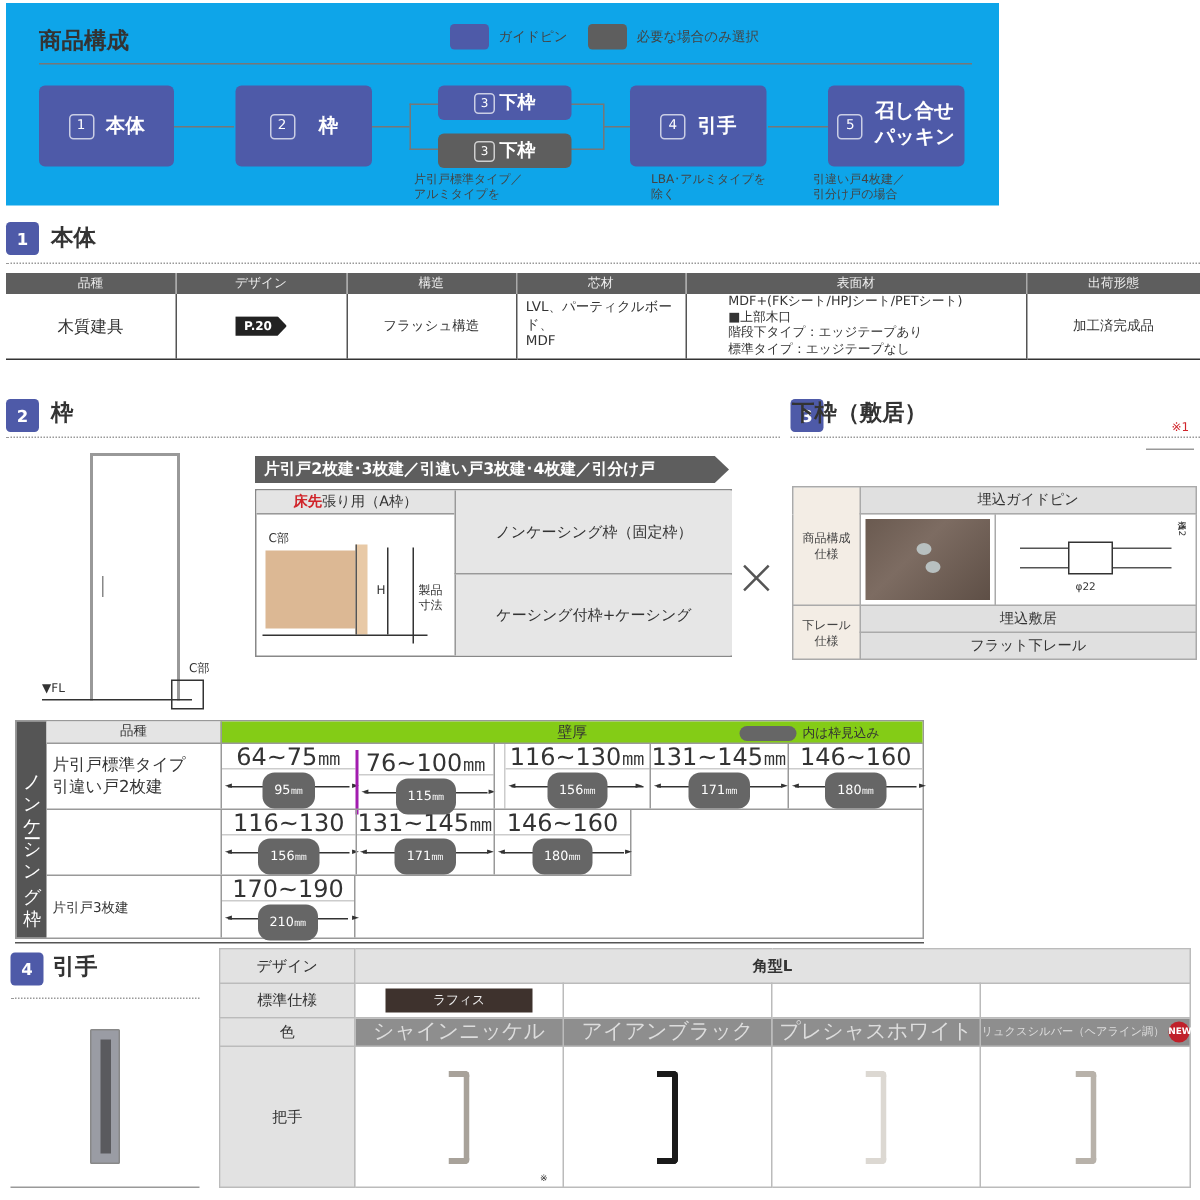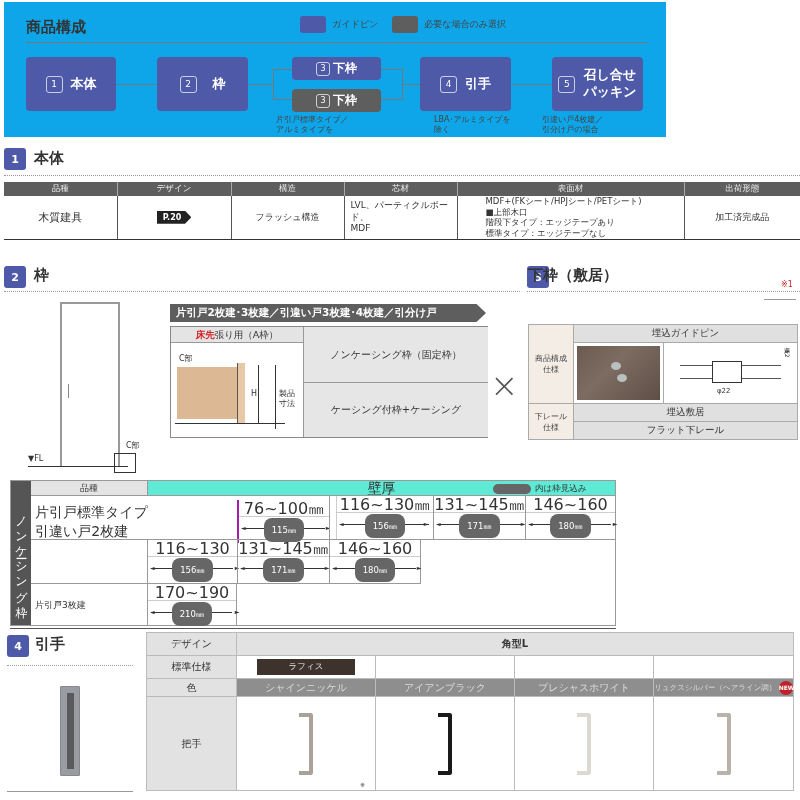--- a/index.html
+++ b/index.html
@@ -56,21 +56,21 @@
   .pill { display: inline-block; background: #666; color: #fff; border-radius: 8px; font-size: 8.5px; padding: 1px 8px; position: relative; z-index: 1; }
   .arrowrow { position: relative; text-align: center; height: 22px; line-height: 22px; }
   .arrowrow::before { content: ""; position: absolute; left: 4px; right: 4px; top: 11px; height: 1px; background: #333; }
   .arrowrow::after { content: "◄                                          ►"; position: absolute; left: 2px; right: 2px; top: 0; font-size: 6px; color: #333; white-space: pre; display: flex; justify-content: space-between; }
   .rng { height: 17px; text-align: center; border-bottom: 1px solid #ccc; line-height: 17px; }
 
   
   .ht { left: 146px; top: 632px; width: 648px; font-size: 10px; border: 1px solid #999; }
   .ht td { border: 1px solid #bbb; text-align: center; vertical-align: middle; }
   .ht .lab { background: #e2e2e2; width: 90px; }
-  .ht .colorbar { background: #8e8e8e; color: #ddd; font-size: 10px; height: 18px; }
+  .ht .colorbar { background: #8e8e8e; color: #ddd; font-size: 14px; height: 18px; }
   .raffis { display: inline-block; background: #3e322d; color: #eee; font-size: 8.5px; width: 98px; padding: 2px 0; }
   .newb { display: inline-block; background: #c0202a; color: #fff; font-size: 6px; font-weight: bold; border-radius: 50%; width: 14px; height: 14px; line-height: 14px; text-align: center; vertical-align: middle; }
   .handle { width: 14px; height: 62px; border: 4px solid; border-left: none; border-radius: 0 3px 3px 0; margin: 0 auto; }
 </style>
 </head>
 <body>
 
 <div class="abs panel">
   <div class="abs panel-title">商品構成</div>
   <div class="abs legend">
@@ -241,29 +241,33 @@
   </tr>
   <tr>
     <td class="hd" colspan="2">フラット下レール</td>
   </tr>
 </tbody>
   </table>
 
 <div class="abs" style="left:10px;top:480px;width:606px;height:146px;border:1px solid #999">
   <div class="abs wt-side" style="left:0;top:0;height:144px;display:flex;align-items:center;justify-content:center">ノンケーシング枠</div>
   <div class="abs" style="left:20px;top:0;width:116px;height:15px;background:#e4e4e4;border-bottom:1px solid #999;font-size:9px;text-align:center;line-height:15px">品種</div>
-  <div class="abs" style="left:136px;top:0;width:468px;height:15px;background:#5eead4;border-bottom:1px solid #999;border-left:1px solid #999;font-size:14px;text-align:center;line-height:15px">壁厚</div>
+  <div class="abs" style="left:136px;top:0;width:468px;height:15px;background:#84cc16;border-bottom:1px solid #999;border-left:1px solid #999;font-size:10px;text-align:center;line-height:15px">壁厚</div>
   <div class="abs" style="left:482px;top:2px;display:flex;align-items:center;gap:4px;font-size:8.5px">
     <span style="display:inline-block;width:38px;height:10px;background:#666;border-radius:5px"></span>
     <span>内は枠見込み</span>
   </div>
 
-  <div class="abs" style="left:24px;top:22px;font-size:14px;line-height:1.35">
+  <div class="abs" style="left:24px;top:22px;font-size:11px;line-height:1.35">
     <div>片引戸標準タイプ</div>
     <div>引違い戸2枚建</div>
+  </div>
+  <div class="abs" style="left:136px;top:15px;width:90px;height:43px;border-left:1px solid #999">
+    <div class="rng">64~75㎜</div>
+    <div class="arrowrow"><span class="pill">95㎜</span></div>
   </div>
   <div class="abs" style="left:226px;top:19px;width:92px;height:43px;border-left:2px solid #a21caf">
     <div class="rng">76~100㎜</div>
     <div class="arrowrow"><span class="pill">115㎜</span></div>
   </div>
   <div class="abs" style="left:318px;top:15px;width:8px;height:43px;border-left:1px solid #999;border-right:1px solid #ccc"></div>
   <div class="abs" style="left:326px;top:15px;width:96px;height:43px">
     <div class="rng">116~130㎜</div>
     <div class="arrowrow"><span class="pill">156㎜</span></div>
   </div>

